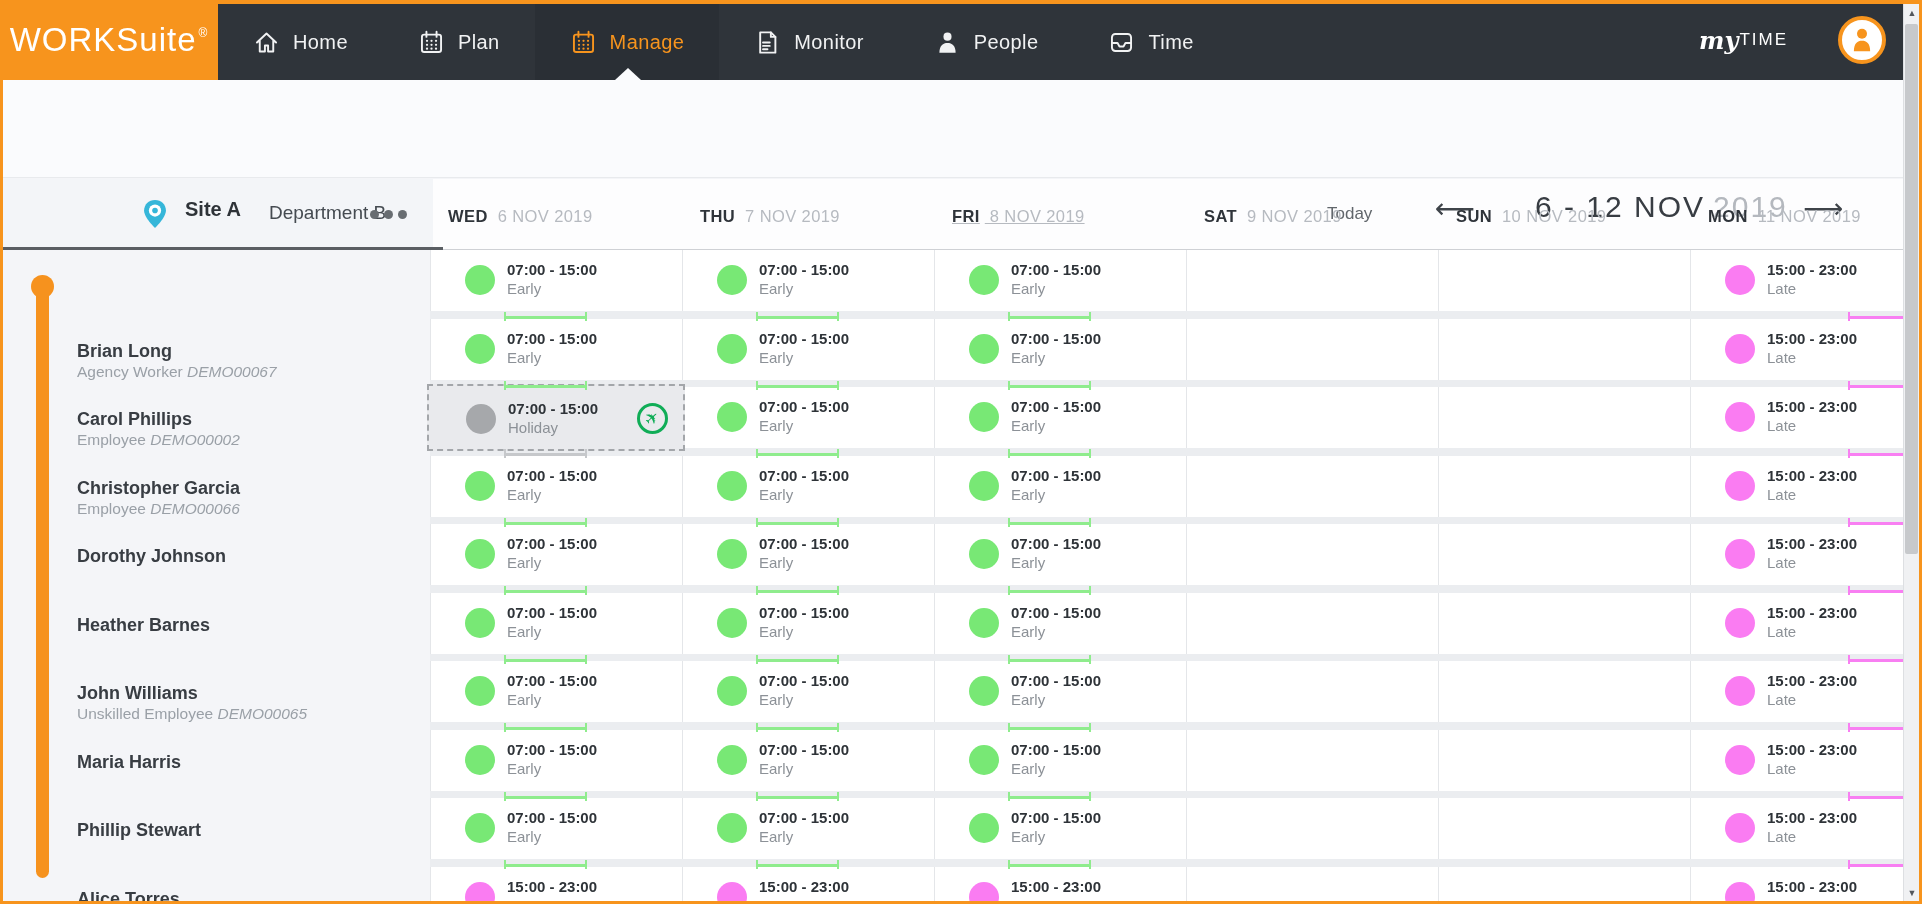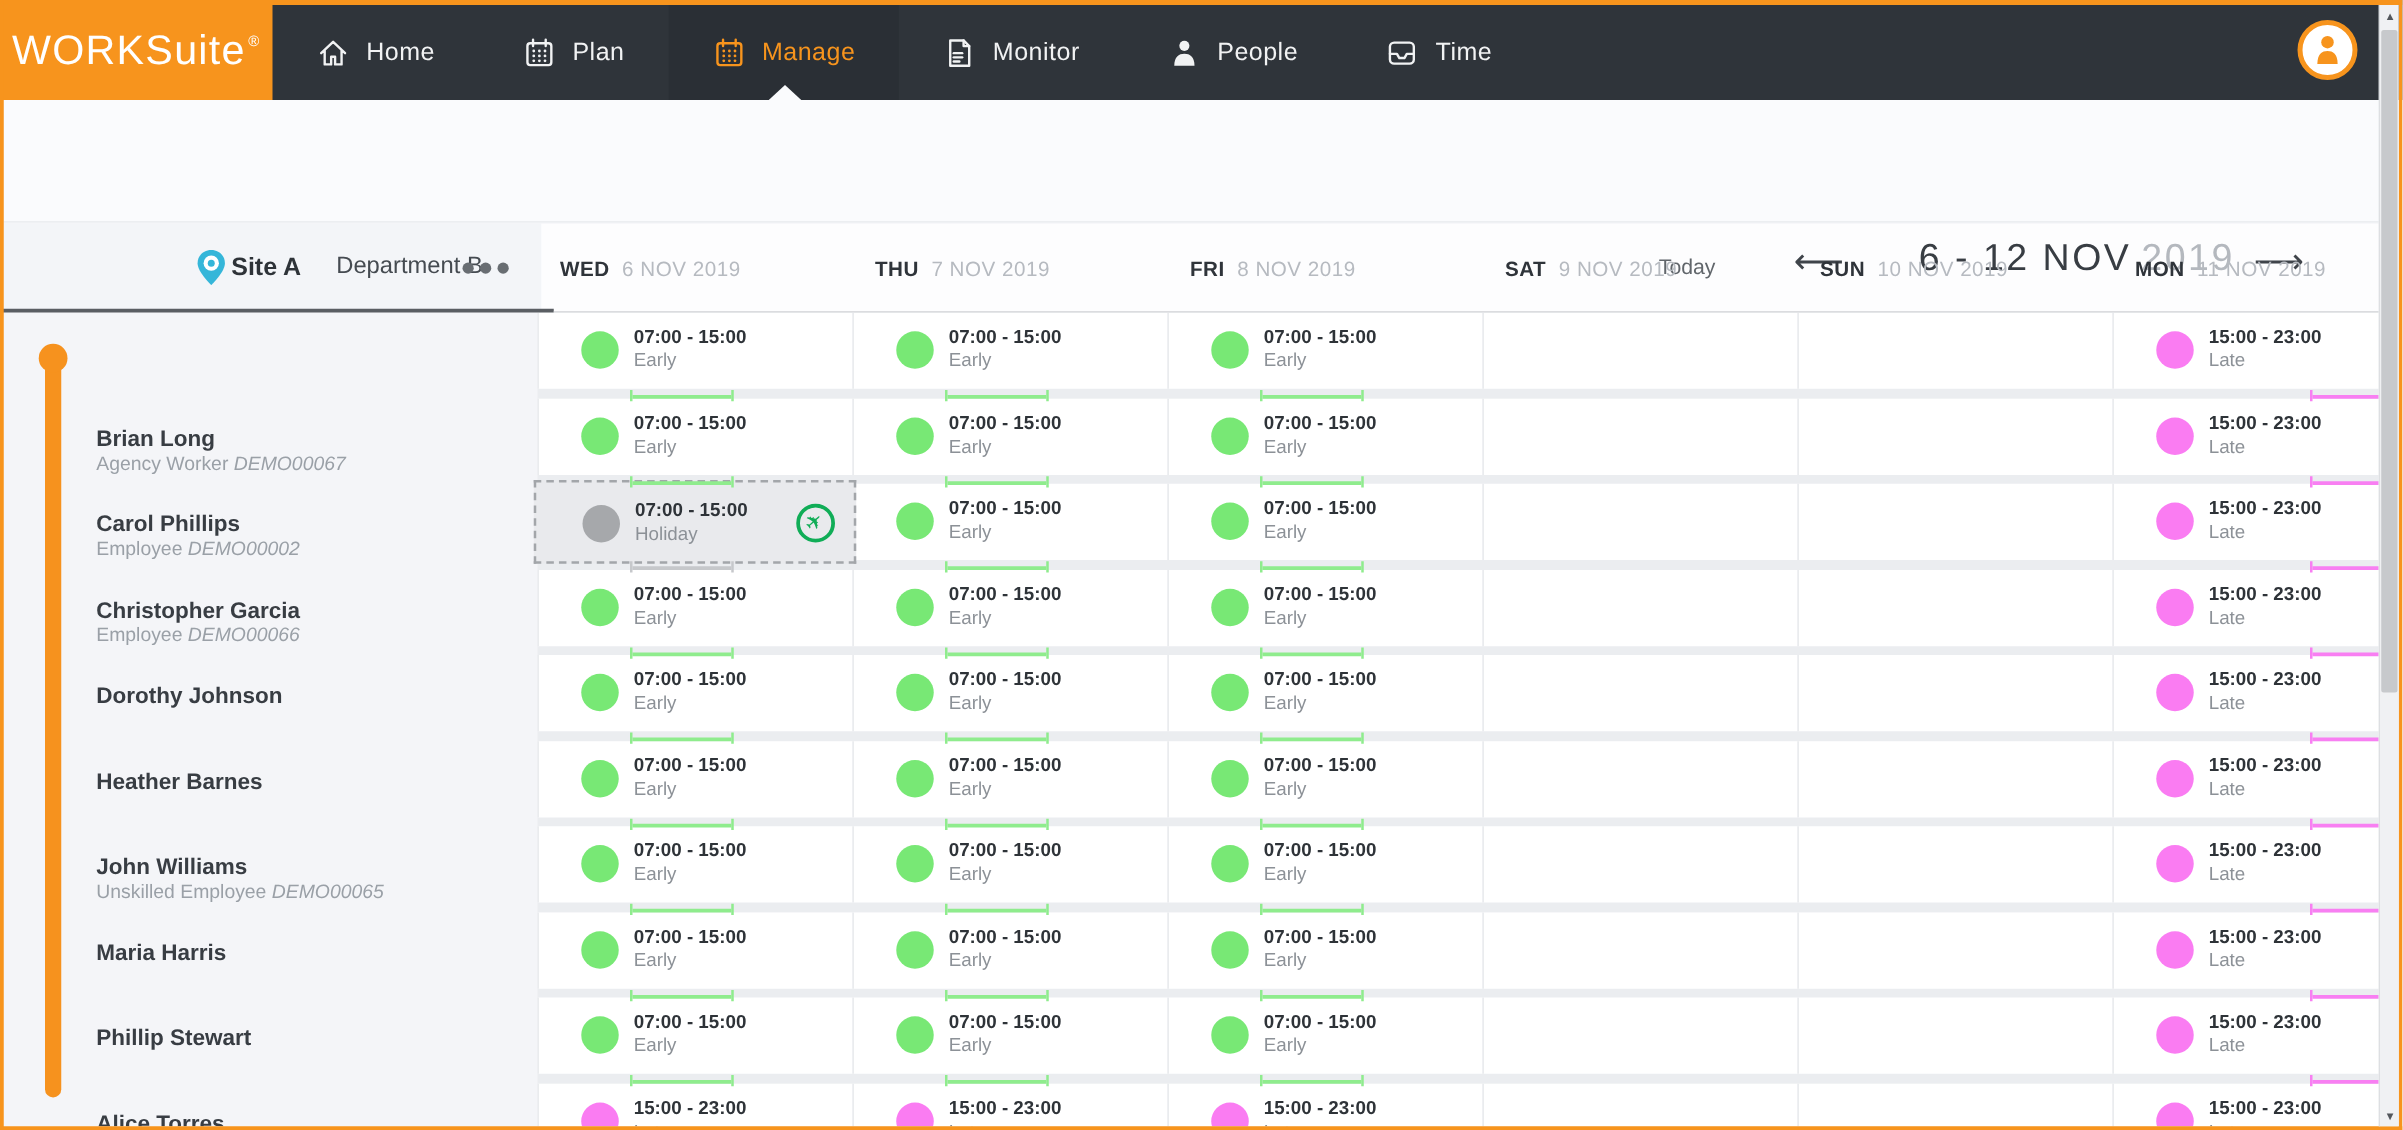--- a/index.html
+++ b/index.html
@@ -41,21 +41,21 @@
   .mytime .my { font-family:"DejaVu Serif", serif; font-style:italic; font-weight:700; font-size:24px; margin-right:1px;}
   .mytime .time { font-size:17px; letter-spacing:2px; font-weight:400; }
   .avatar {
     position:absolute; right:36px; top:16px; width:48px; height:48px; border-radius:50%;
     background:#fff; border:4px solid #f7941d; display:flex; align-items:center; justify-content:center;
     box-shadow:0 0 0 2px #fff inset; cursor:pointer; z-index:2;
   }
 
   
   .subheader { position:absolute; left:3px; top:80px; width:1900px; height:98px; background:#fafbfd; border-bottom:1px solid #e8eaed; z-index:5;}
-  .site { position:absolute; left:150px; top:118px; display:flex; align-items:center; }
+  .site { position:absolute; left:136px; top:118px; display:flex; align-items:flex-start; gap:14px; }
   .site-label { font-size:20px; font-weight:700; color:#2e3338; }
   .dept { position:absolute; left:266px; top:122px; font-size:19px; color:#454b51; }
   .today { position:absolute; left:1324px; top:124px; font-size:17px; color:#61666b; cursor:pointer; }
   .wk-arrow { position:absolute; top:112px; font-size:28px; color:#3f444a; cursor:pointer; font-family:"DejaVu Sans", sans-serif; }
   .wk-arrow.prev { left:1432px; }
   .wk-arrow.next { left:1800px; }
   .wk-range { position:absolute; left:1532px; top:110px; font-size:30px; letter-spacing:2px; color:#383d43; font-weight:400; white-space:nowrap;}
   .wk-range .yr { color:#b4b8be; margin-left:8px; }
 
   
@@ -176,20 +176,24 @@
       </div>
       <div class="nav-item">
         <svg width="27" height="27" viewBox="0 0 24 24">
           <rect x="3.5" y="4.5" width="17" height="15" rx="3" fill="none" stroke="#f1f2f3" stroke-width="1.7" stroke-linecap="round" stroke-linejoin="round"></rect>
           <path d="M3.5 12.5 H8.5 L10.2 15.5 H13.8 L15.5 12.5 H20.5" fill="none" stroke="#f1f2f3" stroke-width="1.7" stroke-linecap="round" stroke-linejoin="round"></path>
         </svg>
         <span>Time</span>
       </div>
     </div>
   <div class="nav-notch" id="nav-notch" style="left: 614.5px;"></div>
+  <div class="mytime">
+    <span class="my">my</span>
+    <span class="time">TIME</span>
+  </div>
   <div class="avatar">
     <svg width="30" height="30" viewBox="0 0 24 24">
       <circle cx="12" cy="7" r="4" fill="#f7941d"></circle>
       <path d="M5.5 21 C5.5 14.5 8.5 12.6 12 12.6 S18.5 14.5 18.5 21 Z" fill="#f7941d"></path>
     </svg>
   </div>
 </div>
 
 <div class="subheader">
   <div class="site">
@@ -213,21 +217,21 @@
     <div class="gridpart"></div>
   </div>
 <div class="dots-menu">
     <i></i>
     <i></i>
     <i></i>
   </div>
 <div id="day-heads">
     <div class="day-head" style="left: 448px;"><b>WED</b><span> 6 NOV 2019</span></div>
     <div class="day-head" style="left: 700px;"><b>THU</b><span> 7 NOV 2019</span></div>
-    <div class="day-head" style="left: 952px;"><b>FRI</b><span> 8 NOV 2019</span></div>
+    <div class="day-head" style="left: 952px; text-decoration: underline;"><b>FRI</b><span> 8 NOV 2019</span></div>
     <div class="day-head" style="left: 1204px;"><b>SAT</b><span> 9 NOV 2019</span></div>
     <div class="day-head" style="left: 1456px;"><b>SUN</b><span> 10 NOV 2019</span></div>
     <div class="day-head" style="left: 1708px;"><b>MON</b><span> 11 NOV 2019</span></div>
   </div>
 <div class="hdr-border-dark"></div>
 <div class="hdr-border-light"></div>
 
 <div class="board" id="board">
   <div class="timeline"></div>
 <div class="row" style="top: 0px;">

